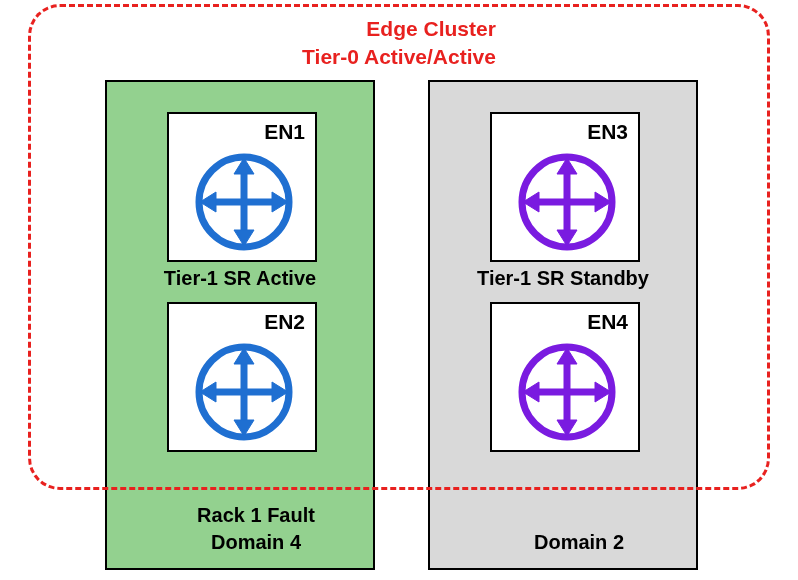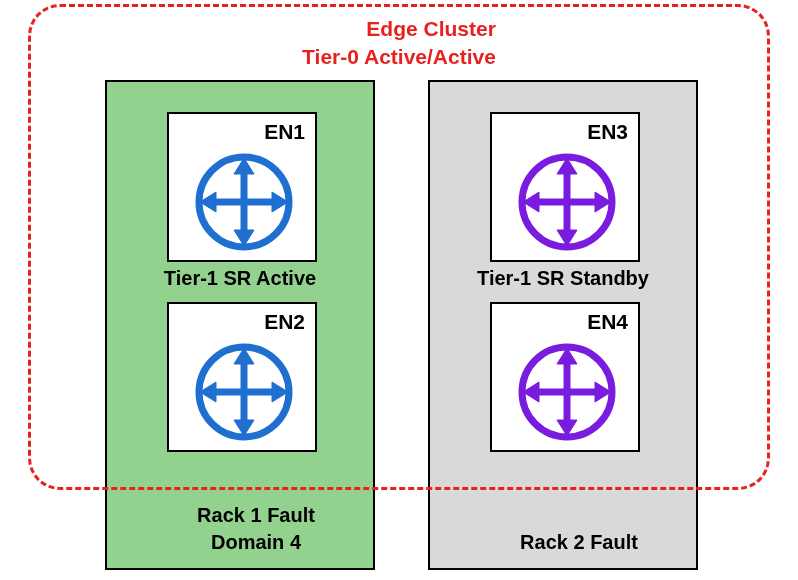--- a/index.html
+++ b/index.html
@@ -147,21 +147,22 @@
       <line x1="50" y1="14" x2="50" y2="86" stroke="#7a1be0" stroke-width="7"></line>
       <line x1="14" y1="50" x2="86" y2="50" stroke="#7a1be0" stroke-width="7"></line>
       <polygon points="50,6 40,22 60,22" fill="#7a1be0"></polygon>
       <polygon points="50,94 40,78 60,78" fill="#7a1be0"></polygon>
       <polygon points="6,50 22,40 22,60" fill="#7a1be0"></polygon>
       <polygon points="94,50 78,40 78,60" fill="#7a1be0"></polygon>
         </g>
     </svg>
   </div>
   <div class="rack-label">
-    <span>Rack 2 Fault</span><br>
+    <br>
+    <span>Domain 2</span>
   </div>
 </div>
 
 <div class="outer-cluster">
   <div class="cluster-title">
     <span>Edge Cluster</span><br>
     <span>Tier-0 Active/Active</span>
   </div>
 </div>
 

